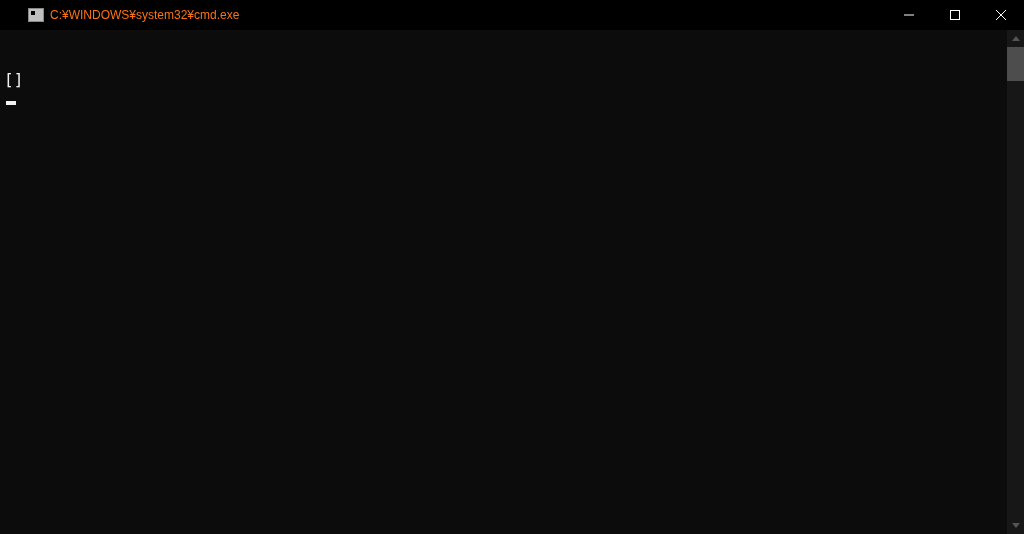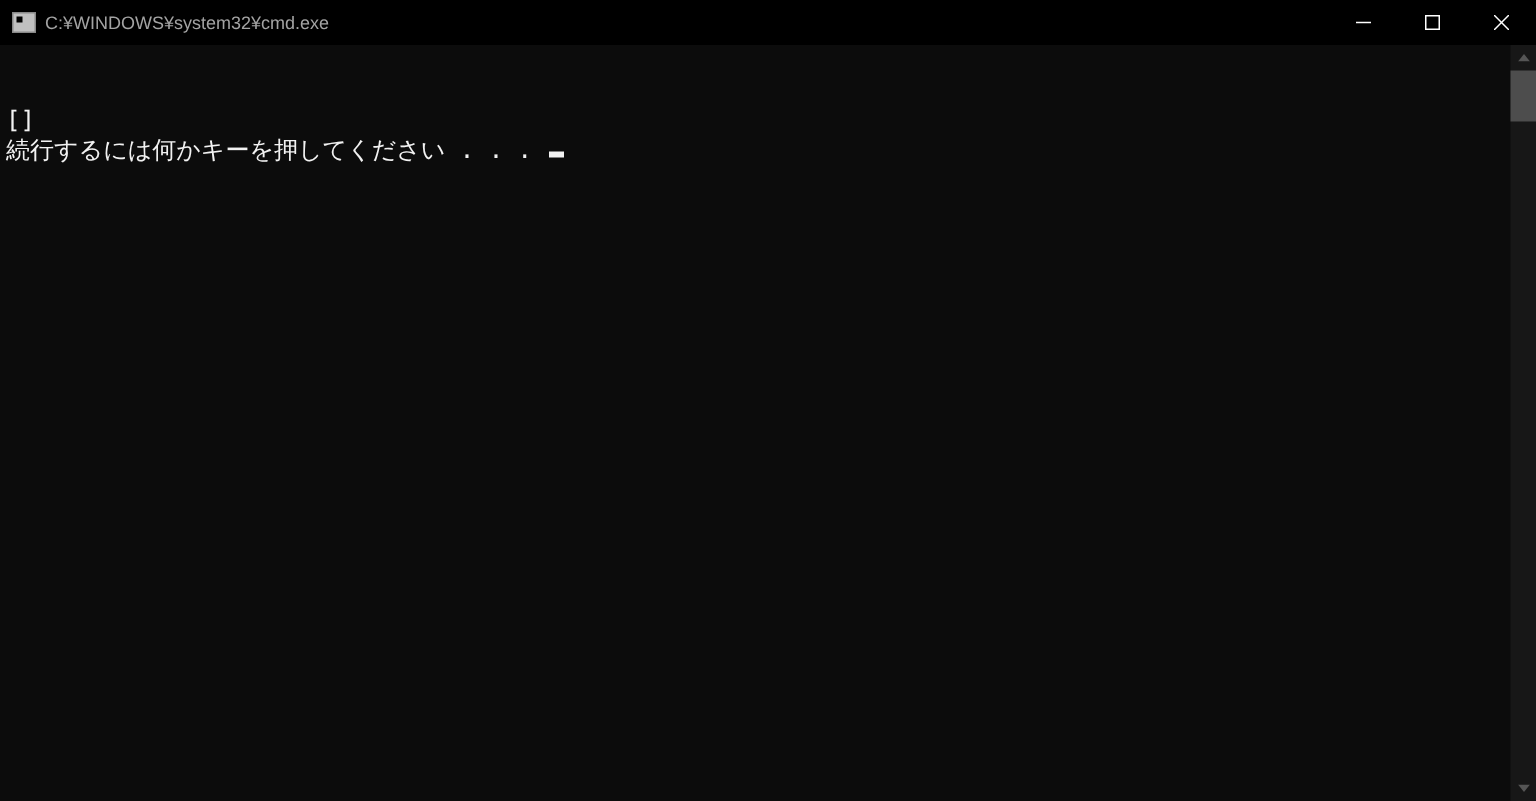--- a/index.html
+++ b/index.html
@@ -9,23 +9,24 @@
       background: #0c0c0c;
       font-family: Consolas, 'MS Gothic', monospace;
       overflow: hidden;
       position: relative;
     }
     .titlebar {
       height: 30px;
       background: #000000;
       display: flex;
       align-items: center;
-      color: #a3a3a3;
+      color: #f97316;
       font-size: 12px;
       font-family: 'Segoe UI', sans-serif;
+      padding-left: 20px;
     }
     .titlebar-icon {
       width: 16px;
       height: 14px;
       margin-left: 8px;
       margin-right: 6px;
       display: inline-block;
       background: #c0c0c0;
       border: 1px solid #888;
       position: relative;
@@ -136,21 +137,21 @@
       <svg width="10" height="10" viewBox="0 0 10 10">
         <line x1="0" y1="0" x2="10" y2="10" stroke="#ffffff" stroke-width="1"></line>
         <line x1="10" y1="0" x2="0" y2="10" stroke="#ffffff" stroke-width="1"></line>
       </svg>
     </div>
   </div>
 </div>
 
 <div class="client">
   <div class="console">
-    <span class="console-line">[]</span><span class="console-line"><span>続行するには何かキーを押してください . . . </span><span class="cursor"></span></span>
+    <span class="console-line">[]</span><span class="console-line"><span class="cursor"></span></span>
   </div>
   <div class="scrollbar">
     <div class="sb-arrow up">
       <svg width="8" height="5" viewBox="0 0 8 5">
         <path d="M0 5 L4 0 L8 5 Z" fill="#555555"></path>
       </svg>
     </div>
     <div class="sb-thumb"></div>
     <div class="sb-arrow down">
       <svg width="8" height="5" viewBox="0 0 8 5">

